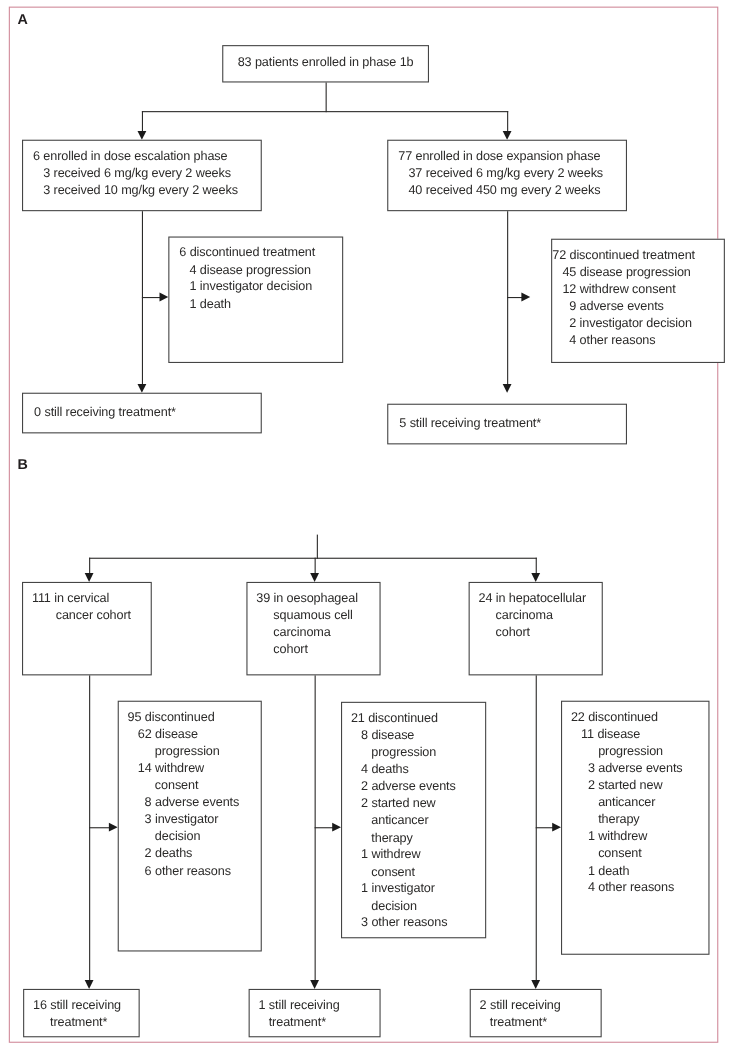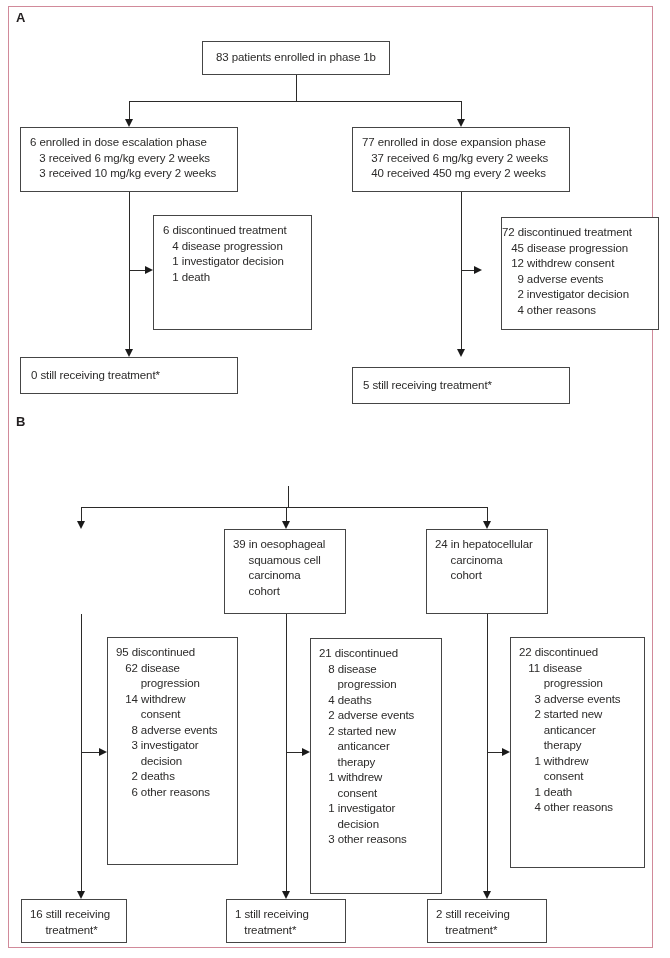--- a/index.html
+++ b/index.html
@@ -90,20 +90,24 @@
 
   <div class="vl" style="left:287.5px;top:486px;height:22px;"></div>
   <div class="hl" style="left:80.5px;top:507px;width:407px;"></div>
   <div class="vl" style="left:80.5px;top:507px;height:15px;"></div>
   <div class="ah-d" style="left:76.5px;top:521px;"></div>
   <div class="vl" style="left:285.5px;top:507px;height:15px;"></div>
   <div class="ah-d" style="left:281.5px;top:521px;"></div>
   <div class="vl" style="left:486.5px;top:507px;height:15px;"></div>
   <div class="ah-d" style="left:482.5px;top:521px;"></div>
 
+  <div class="bx pad" style="left:20px;top:529px;width:118px;height:85px;padding-left:8px;">
+    <div class="tx">111 in cervical
+       cancer cohort</div>
+  </div>
   <div class="bx pad" style="left:224px;top:529px;width:122px;height:85px;padding-left:8px;">
     <div class="tx">39 in oesophageal
      squamous cell
      carcinoma
      cohort</div>
   </div>
   <div class="bx pad" style="left:426px;top:529px;width:122px;height:85px;padding-left:8px;">
     <div class="tx">24 in hepatocellular
      carcinoma
      cohort</div>
@@ -128,21 +132,21 @@
    62 disease
         progression
    14 withdrew
         consent
      8 adverse events
      3 investigator
         decision
      2 deaths
      6 other reasons</div>
   </div>
-  <div class="bx pad" style="left:310px;top:638px;width:132px;height:256px;padding-left:8px;">
+  <div class="bx pad" style="left:310px;top:638px;width:132px;height:215px;padding-left:8px;">
     <div class="tx">21 discontinued
    8 disease
       progression
    4 deaths
    2 adverse events
    2 started new
       anticancer
       therapy
    1 withdrew
       consent

